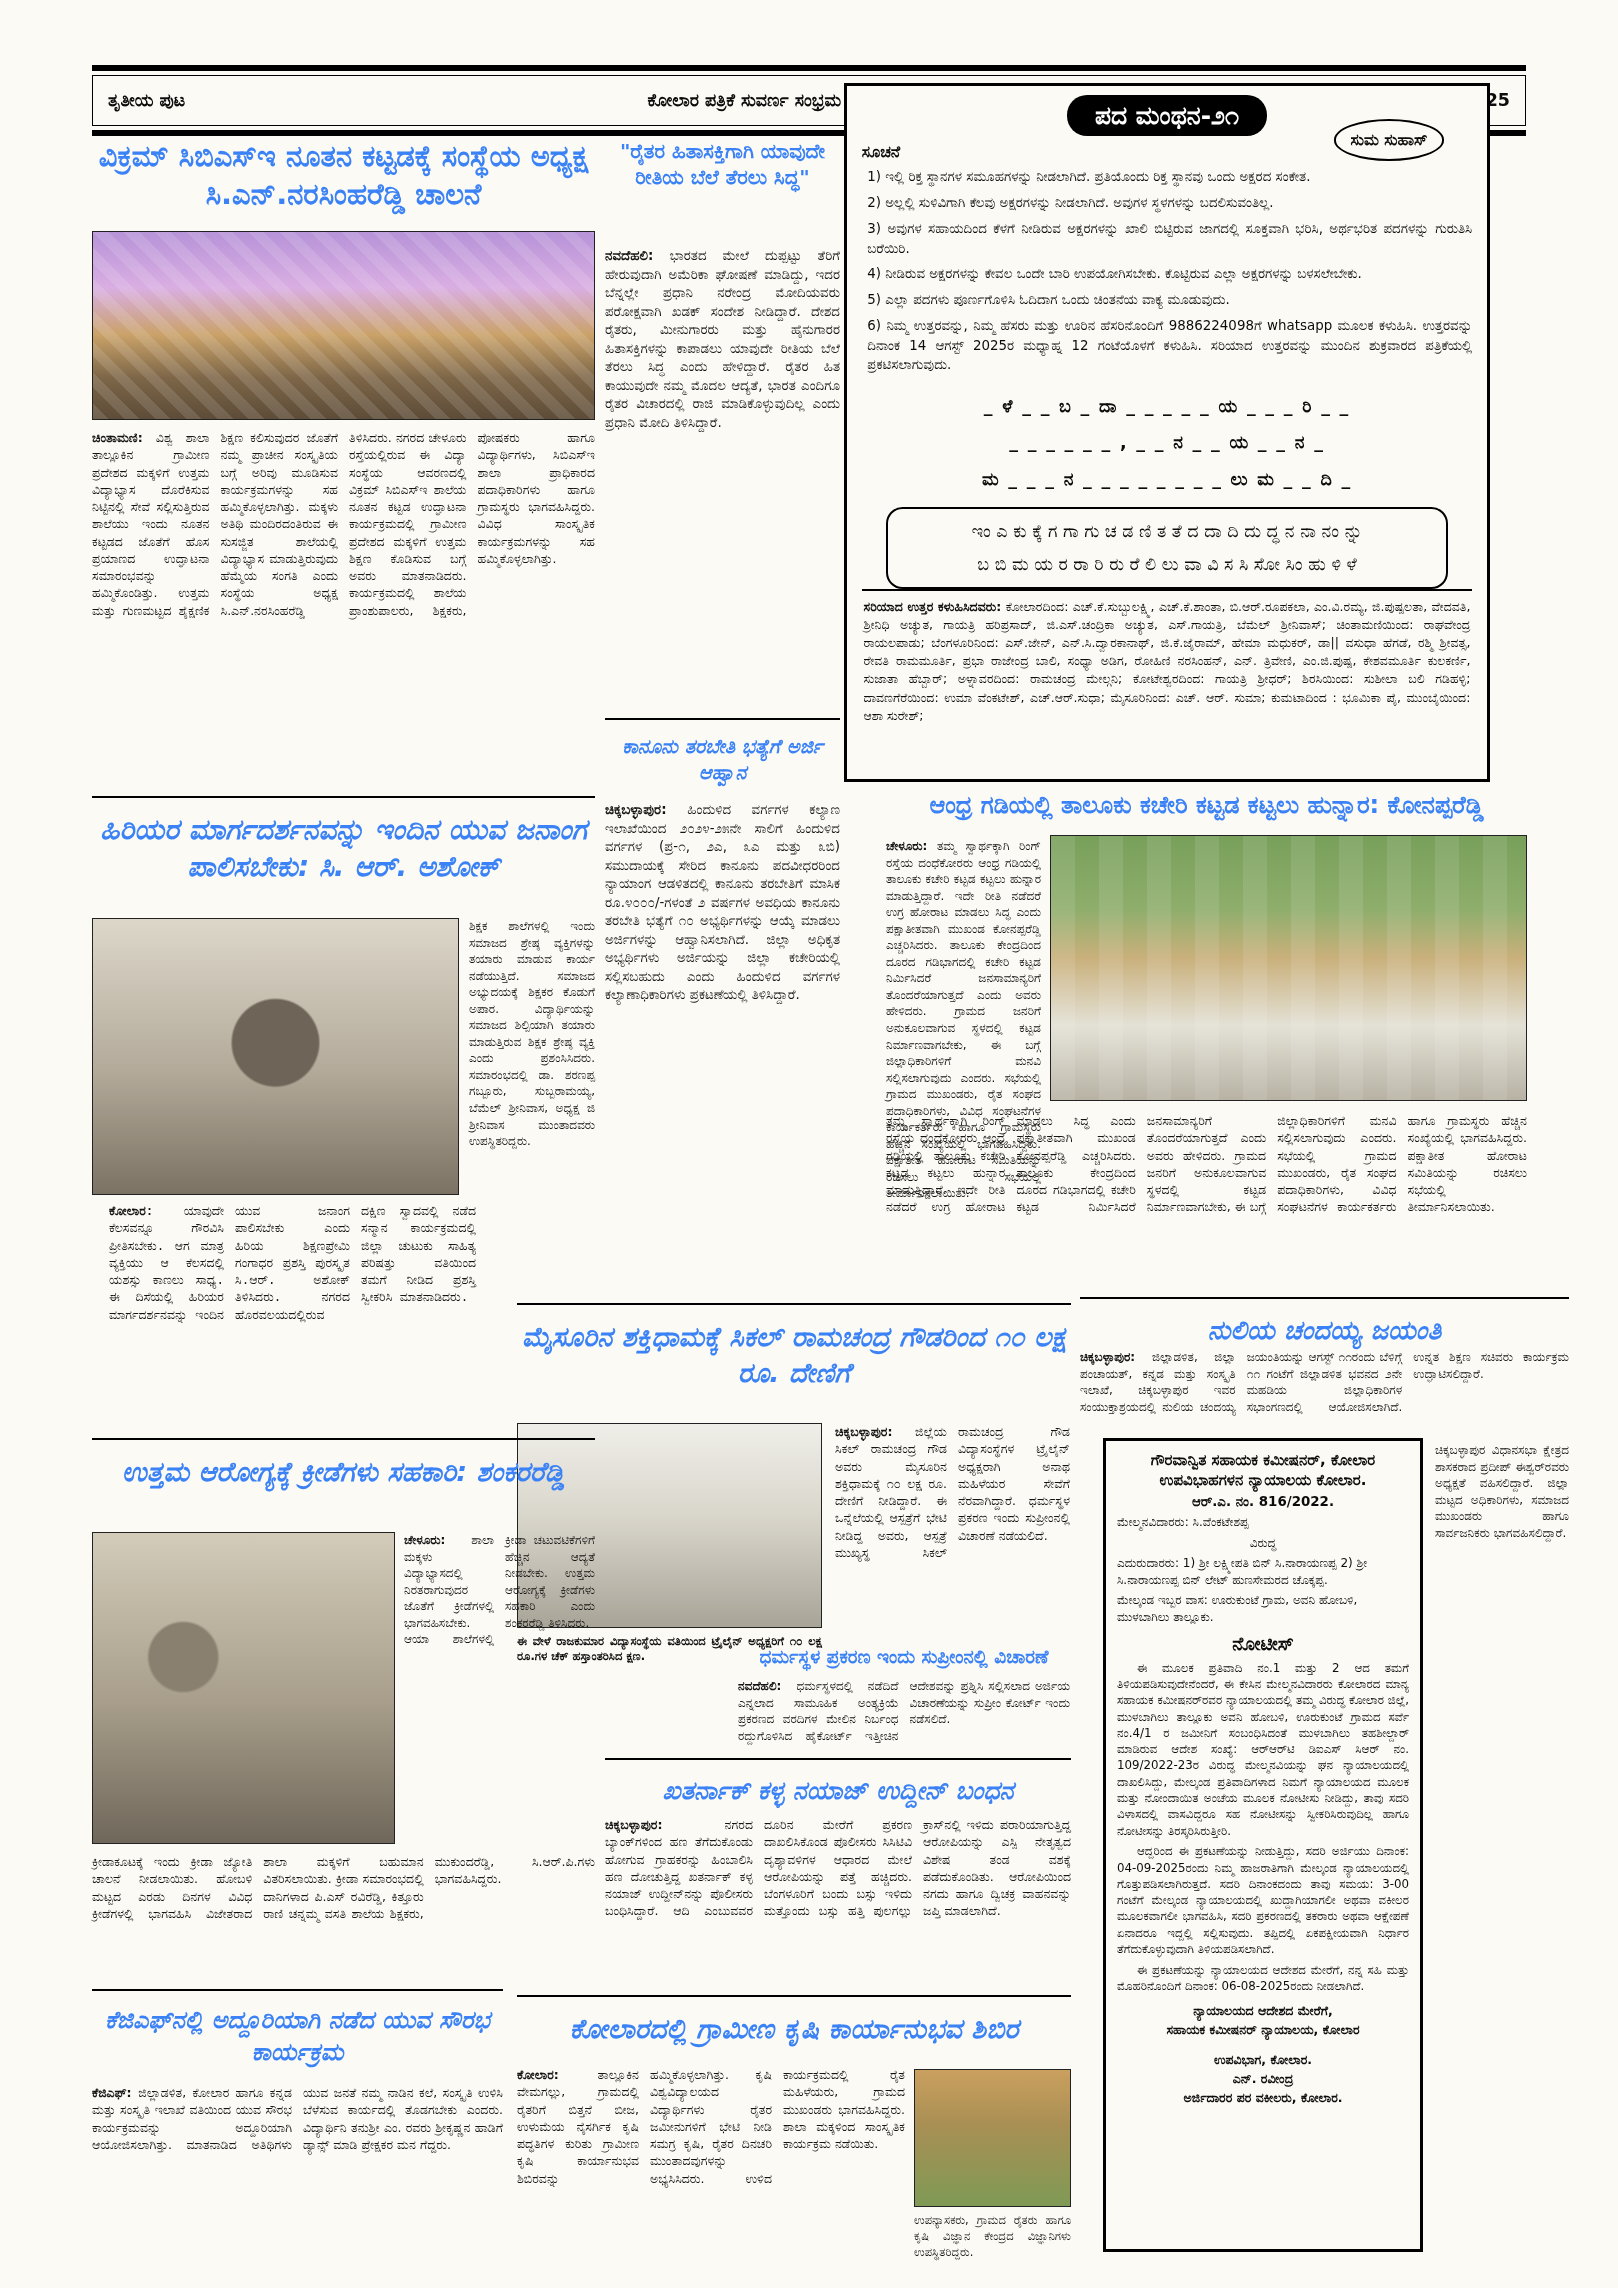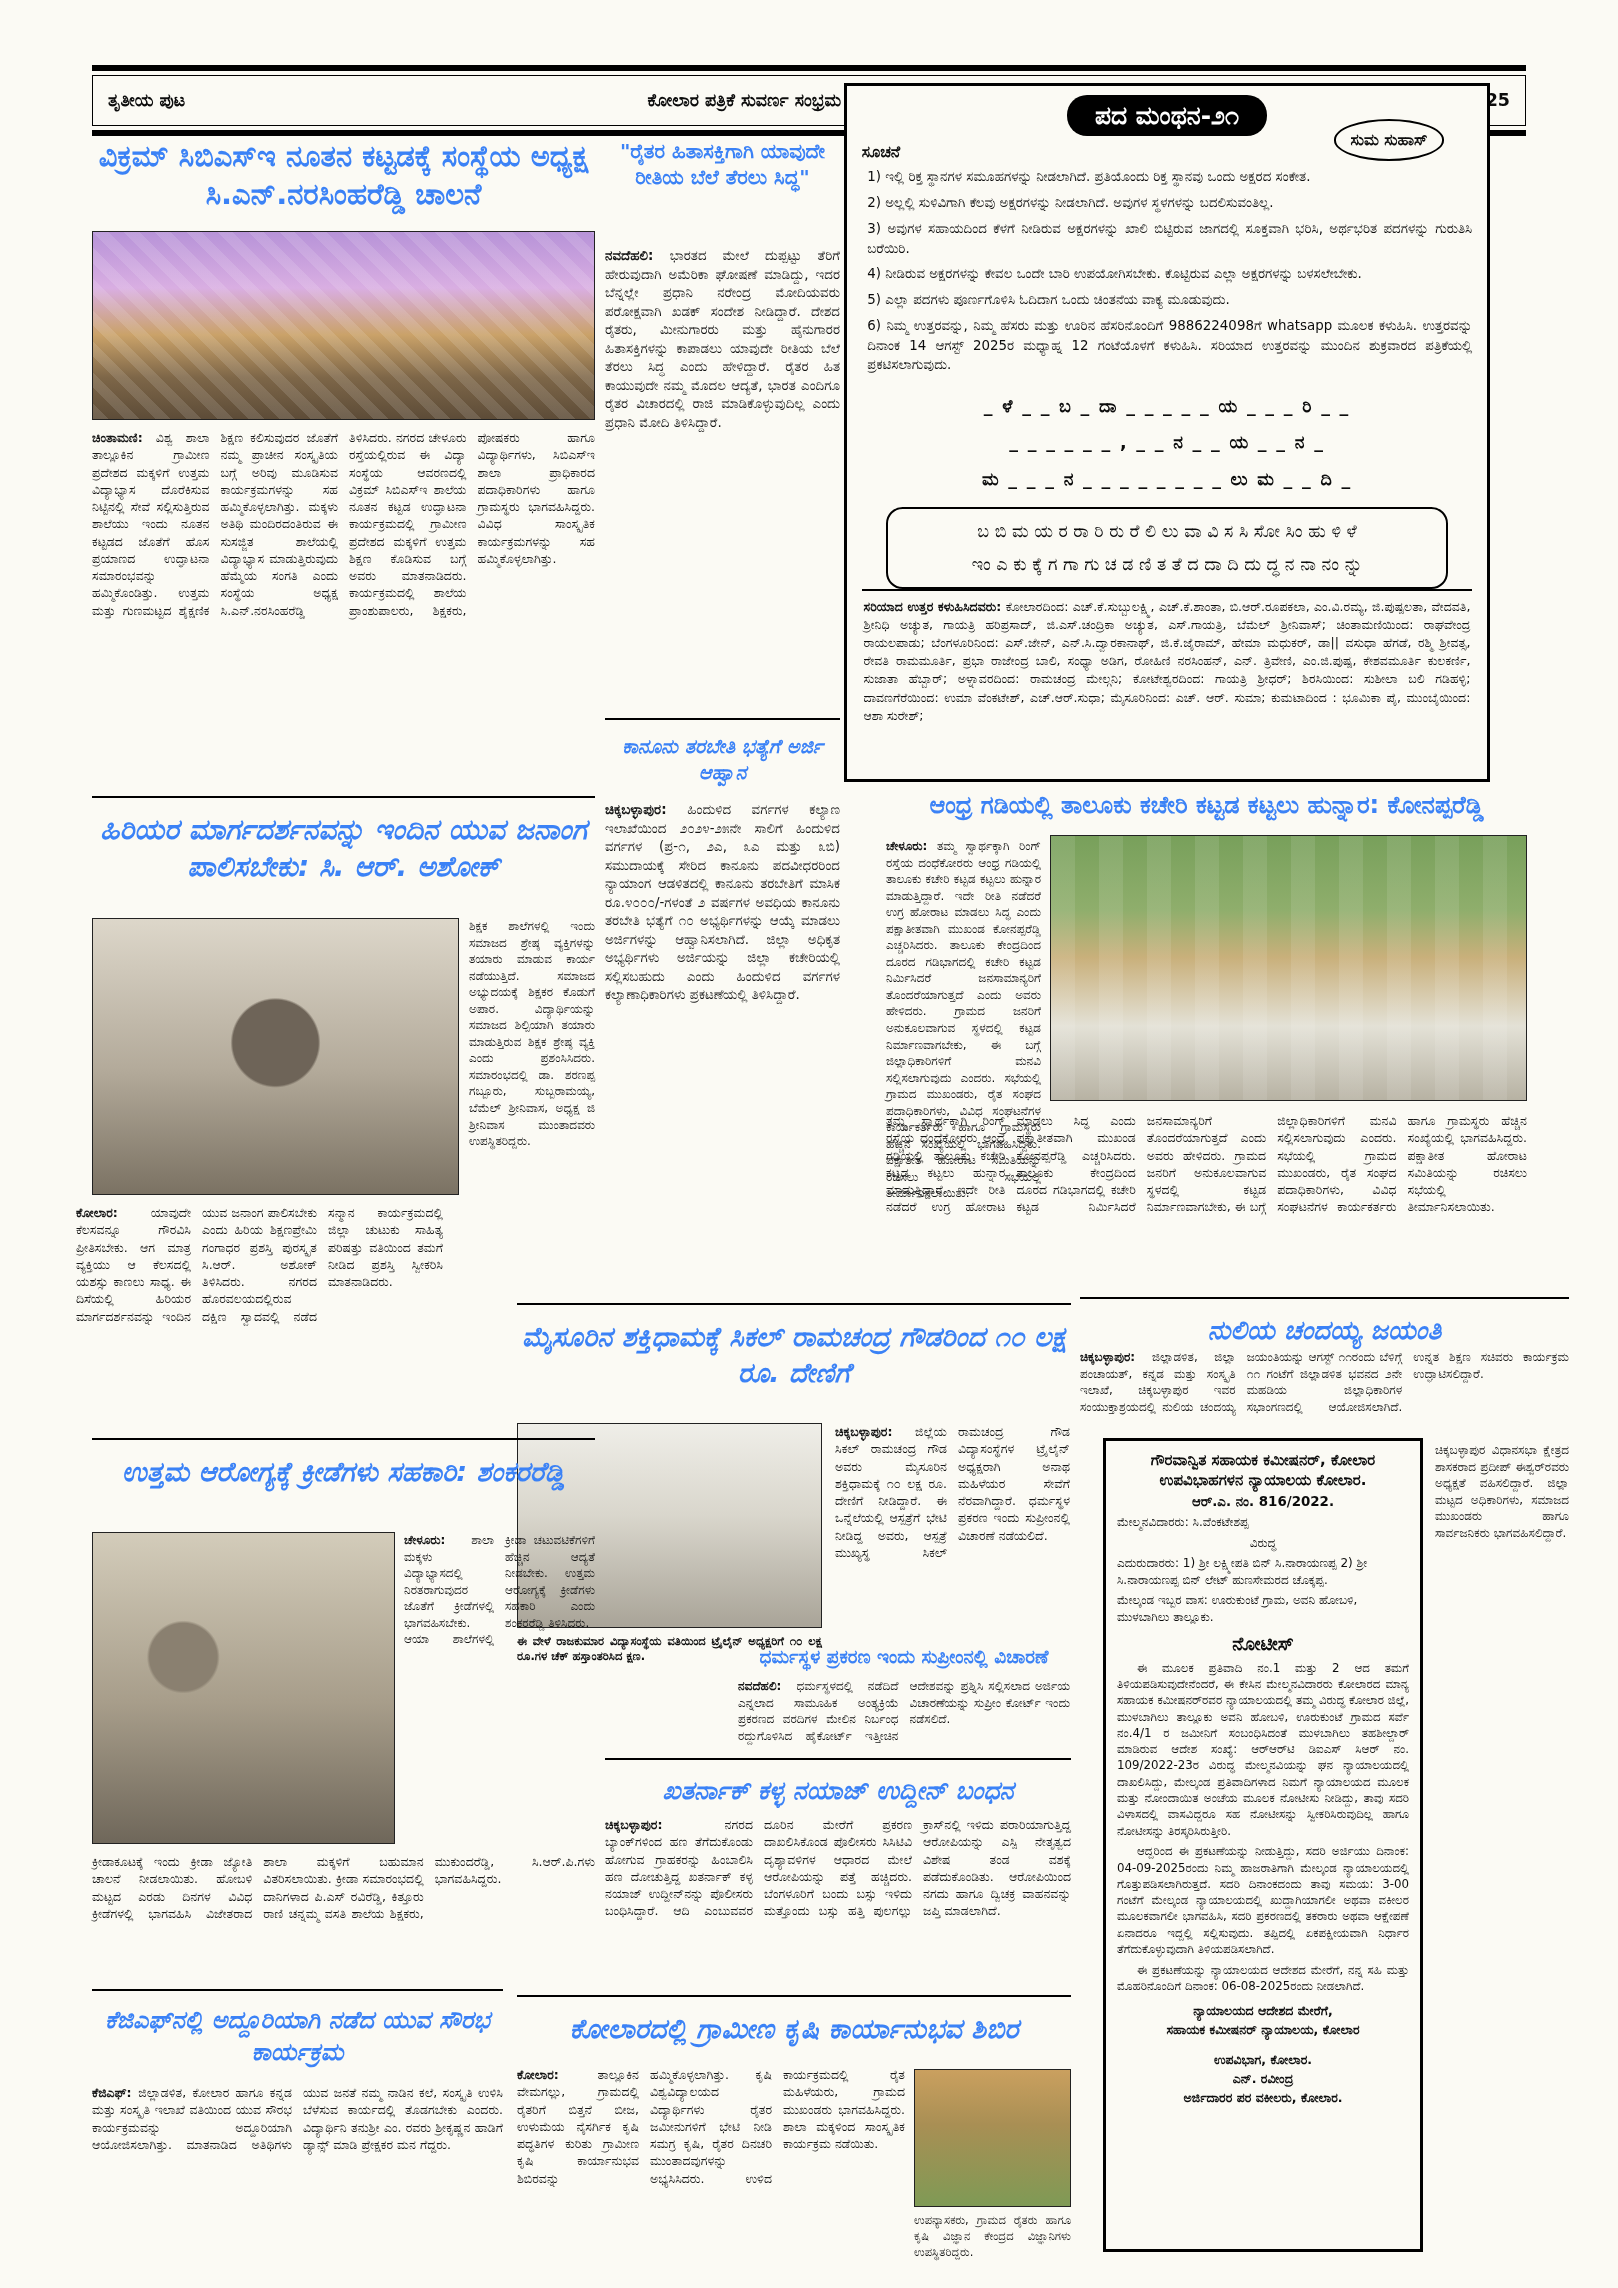--- a/index.html
+++ b/index.html
@@ -131,22 +131,22 @@
         <div class="instr">4)  ನೀಡಿರುವ ಅಕ್ಷರಗಳನ್ನು ಕೇವಲ ಒಂದೇ ಬಾರಿ ಉಪಯೋಗಿಸಬೇಕು. ಕೊಟ್ಟಿರುವ ಎಲ್ಲಾ ಅಕ್ಷರಗಳನ್ನು ಬಳಸಲೇಬೇಕು.</div>
         <div class="instr">5)  ಎಲ್ಲಾ ಪದಗಳು ಪೂರ್ಣಗೊಳಿಸಿ ಓದಿದಾಗ ಒಂದು ಚಿಂತನೆಯ ವಾಕ್ಯ ಮೂಡುವುದು.</div>
         <div class="instr">6)  ನಿಮ್ಮ ಉತ್ತರವನ್ನು, ನಿಮ್ಮ ಹೆಸರು ಮತ್ತು ಊರಿನ ಹೆಸರಿನೊಂದಿಗೆ 9886224098ಗೆ whatsapp ಮೂಲಕ ಕಳುಹಿಸಿ. ಉತ್ತರವನ್ನು ದಿನಾಂಕ 14 ಆಗಸ್ಟ್ 2025ರ ಮಧ್ಯಾಹ್ನ 12 ಗಂಟೆಯೊಳಗೆ ಕಳುಹಿಸಿ. ಸರಿಯಾದ ಉತ್ತರವನ್ನು ಮುಂದಿನ ಶುಕ್ರವಾರದ ಪತ್ರಿಕೆಯಲ್ಲಿ ಪ್ರಕಟಿಸಲಾಗುವುದು.</div>
       </div>
     <div class="blanks">
         <div>_ ಳೆ      _ _ ಬ _ ದಾ _      _ _ _ _ ಯ _      _ _ ರಿ _ _</div>
         <div>_ _ _ _ _ _ ,      _ _ ನ      _ _ ಯ      _ _ ನ _</div>
         <div>ಮ _ _ _      ನ _ _ _ _      _ _ _ _ ಲು      ಮ _ _ ದಿ _</div>
       </div>
     <div class="letters-box">
+        <div>ಇಂ ಎ ಕು ಕ್ಕೆ ಗ ಗಾ ಗು ಚ ಡ ಣಿ ತ ತೆ ದ ದಾ ದಿ ದು ದ್ಧ ನ ನಾ ನಂ ನ್ನು</div>
         <div>ಬ ಬಿ ಮ ಯ ರ ರಾ ರಿ ರು ರೆ ಲಿ ಲು ವಾ ವಿ ಸ ಸಿ ಸೋ ಸಿಂ ಹು ಳಿ ಳೆ</div>
-        <div>ಇಂ ಎ ಕು ಕ್ಕೆ ಗ ಗಾ ಗು ಚ ಡ ಣಿ ತ ತೆ ದ ದಾ ದಿ ದು ದ್ಧ ನ ನಾ ನಂ ನ್ನು</div>
       </div>
     <div class="winners-sec">
       <span class="lead-bold">ಸರಿಯಾದ ಉತ್ತರ ಕಳುಹಿಸಿದವರು:</span>
       <span>ಕೋಲಾರದಿಂದ: ಎಚ್.ಕೆ.ಸುಬ್ಬುಲಕ್ಷ್ಮಿ, ಎಚ್.ಕೆ.ಶಾಂತಾ, ಬಿ.ಆರ್.ರೂಪಕಲಾ, ಎಂ.ವಿ.ರಮ್ಯ, ಜಿ.ಪುಷ್ಪಲತಾ, ವೇದವತಿ, ಶ್ರೀನಿಧಿ ಅಚ್ಯುತ, ಗಾಯತ್ರಿ ಹರಿಪ್ರಸಾದ್, ಜಿ.ಎಸ್.ಚಂದ್ರಿಕಾ ಅಚ್ಯುತ, ಎಸ್.ಗಾಯತ್ರಿ, ಬೆಮೆಲ್ ಶ್ರೀನಿವಾಸ್; ಚಿಂತಾಮಣಿಯಿಂದ: ರಾಘವೇಂದ್ರ ರಾಯಲಪಾಡು; ಬೆಂಗಳೂರಿನಿಂದ: ಎಸ್.ಜೇನ್, ಎನ್.ಸಿ.ದ್ವಾರಕಾನಾಥ್, ಜಿ.ಕೆ.ಜೈರಾಮ್, ಹೇಮಾ ಮಧುಕರ್, ಡಾ|| ವಸುಧಾ ಹೆಗಡೆ, ರಶ್ಮಿ ಶ್ರೀವತ್ಸ, ರೇವತಿ ರಾಮಮೂರ್ತಿ, ಪ್ರಭಾ ರಾಜೇಂದ್ರ ಬಾಲಿ, ಸಂಧ್ಯಾ ಅಡಿಗ, ರೋಹಿಣಿ ನರಸಿಂಹನ್, ಎನ್. ತ್ರಿವೇಣಿ, ಎಂ.ಜಿ.ಪುಷ್ಪ, ಕೇಶವಮೂರ್ತಿ ಕುಲಕರ್ಣಿ, ಸುಜಾತಾ ಹೆಬ್ಬಾರ್; ಅಳ್ನಾವರದಿಂದ: ರಾಮಚಂದ್ರ ಮೇಲ್ಗನಿ; ಕೋಟೇಶ್ವರದಿಂದ: ಗಾಯತ್ರಿ ಶ್ರೀಧರ್; ಶಿರಸಿಯಿಂದ: ಸುಶೀಲಾ ಬಲಿ ಗಡಿಹಳ್ಳಿ; ದಾವಣಗೆರೆಯಿಂದ: ಉಮಾ ವೆಂಕಟೇಶ್, ಎಚ್.ಆರ್.ಸುಧಾ; ಮೈಸೂರಿನಿಂದ: ಎಚ್. ಆರ್. ಸುಮಾ; ಕುಮಟಾದಿಂದ : ಭೂಮಿಕಾ ಪೈ, ಮುಂಬೈಯಿಂದ: ಆಶಾ ಸುರೇಶ್;</span>
     </div>
   </div>
 
   <div class="abs headline" style="left:886px; top:790px; width:641px; font-size:24px;">ಆಂಧ್ರ ಗಡಿಯಲ್ಲಿ ತಾಲೂಕು ಕಚೇರಿ ಕಟ್ಟಡ ಕಟ್ಟಲು ಹುನ್ನಾರ: ಕೋನಪ್ಪರೆಡ್ಡಿ</div>
   <div class="abs body-text" style="left:886px; top:838px; width:155px; height:266px; font-size:12px;">
     <span class="dateline">ಚೇಳೂರು: </span>
@@ -155,21 +155,21 @@
   <div class="abs photo ph-andhra" style="left:1050px; top:835px; width:477px; height:266px;"></div>
   <div class="abs body-text cols5" style="left:886px; top:1112px; width:641px; height:171px;">
     <span>ತಮ್ಮ ಸ್ವಾರ್ಥಕ್ಕಾಗಿ ರಿಂಗ್ ರಸ್ತೆಯ ದಂಧೆಕೋರರು ಆಂಧ್ರ ಗಡಿಯಲ್ಲಿ ತಾಲೂಕು ಕಚೇರಿ ಕಟ್ಟಡ ಕಟ್ಟಲು ಹುನ್ನಾರ ಮಾಡುತ್ತಿದ್ದಾರೆ. ಇದೇ ರೀತಿ ನಡೆದರೆ ಉಗ್ರ ಹೋರಾಟ ಮಾಡಲು ಸಿದ್ಧ ಎಂದು ಪಕ್ಷಾತೀತವಾಗಿ ಮುಖಂಡ ಕೋನಪ್ಪರೆಡ್ಡಿ ಎಚ್ಚರಿಸಿದರು. ತಾಲೂಕು ಕೇಂದ್ರದಿಂದ ದೂರದ ಗಡಿಭಾಗದಲ್ಲಿ ಕಚೇರಿ ಕಟ್ಟಡ ನಿರ್ಮಿಸಿದರೆ ಜನಸಾಮಾನ್ಯರಿಗೆ ತೊಂದರೆಯಾಗುತ್ತದೆ ಎಂದು ಅವರು ಹೇಳಿದರು. ಗ್ರಾಮದ ಜನರಿಗೆ ಅನುಕೂಲವಾಗುವ ಸ್ಥಳದಲ್ಲಿ ಕಟ್ಟಡ ನಿರ್ಮಾಣವಾಗಬೇಕು, ಈ ಬಗ್ಗೆ ಜಿಲ್ಲಾಧಿಕಾರಿಗಳಿಗೆ ಮನವಿ ಸಲ್ಲಿಸಲಾಗುವುದು ಎಂದರು. ಸಭೆಯಲ್ಲಿ ಗ್ರಾಮದ ಮುಖಂಡರು, ರೈತ ಸಂಘದ ಪದಾಧಿಕಾರಿಗಳು, ವಿವಿಧ ಸಂಘಟನೆಗಳ ಕಾರ್ಯಕರ್ತರು ಹಾಗೂ ಗ್ರಾಮಸ್ಥರು ಹೆಚ್ಚಿನ ಸಂಖ್ಯೆಯಲ್ಲಿ ಭಾಗವಹಿಸಿದ್ದರು. ಪಕ್ಷಾತೀತ ಹೋರಾಟ ಸಮಿತಿಯನ್ನು ರಚಿಸಲು ಸಭೆಯಲ್ಲಿ ತೀರ್ಮಾನಿಸಲಾಯಿತು.</span>
   </div>
 
   <div class="abs headline rule-top" style="left:92px; top:796px; width:503px; font-size:28px;">ಹಿರಿಯರ ಮಾರ್ಗದರ್ಶನವನ್ನು ಇಂದಿನ ಯುವ ಜನಾಂಗ ಪಾಲಿಸಬೇಕು: ಸಿ. ಆರ್. ಅಶೋಕ್</div>
   <div class="abs photo ph-hiriyara" style="left:92px; top:918px; width:367px; height:277px;"></div>
   <div class="abs body-text" style="left:469px; top:918px; width:126px; height:509px; font-size:12px;">
     <span>ಶಿಕ್ಷಕ ಶಾಲೆಗಳಲ್ಲಿ ಇಂದು ಸಮಾಜದ ಶ್ರೇಷ್ಠ ವ್ಯಕ್ತಿಗಳನ್ನು ತಯಾರು ಮಾಡುವ ಕಾರ್ಯ ನಡೆಯುತ್ತಿದೆ. ಸಮಾಜದ ಅಭ್ಯುದಯಕ್ಕೆ ಶಿಕ್ಷಕರ ಕೊಡುಗೆ ಅಪಾರ. ವಿದ್ಯಾರ್ಥಿಯನ್ನು ಸಮಾಜದ ಶಿಲ್ಪಿಯಾಗಿ ತಯಾರು ಮಾಡುತ್ತಿರುವ ಶಿಕ್ಷಕ ಶ್ರೇಷ್ಠ ವ್ಯಕ್ತಿ ಎಂದು ಪ್ರಶಂಸಿಸಿದರು. ಸಮಾರಂಭದಲ್ಲಿ ಡಾ. ಶರಣಪ್ಪ ಗಬ್ಬೂರು, ಸುಬ್ಬರಾಮಯ್ಯ, ಬೆಮೆಲ್ ಶ್ರೀನಿವಾಸ, ಅಧ್ಯಕ್ಷ ಜಿ ಶ್ರೀನಿವಾಸ ಮುಂತಾದವರು ಉಪಸ್ಥಿತರಿದ್ದರು.</span>
   </div>
-  <div class="abs body-text cols3" style="left:76px; top:1204px; width:367px; height:223px;">
+  <div class="abs body-text cols3" style="left:109px; top:1204px; width:367px; height:223px;font-family:Liberation Mono, monospace;">
     <span class="dateline">ಕೋಲಾರ: </span>
     <span>ಯಾವುದೇ ಕೆಲಸವನ್ನೂ ಗೌರವಿಸಿ ಪ್ರೀತಿಸಬೇಕು. ಆಗ ಮಾತ್ರ ವ್ಯಕ್ತಿಯು ಆ ಕೆಲಸದಲ್ಲಿ ಯಶಸ್ಸು ಕಾಣಲು ಸಾಧ್ಯ. ಈ ದಿಸೆಯಲ್ಲಿ ಹಿರಿಯರ ಮಾರ್ಗದರ್ಶನವನ್ನು ಇಂದಿನ ಯುವ ಜನಾಂಗ ಪಾಲಿಸಬೇಕು ಎಂದು ಹಿರಿಯ ಶಿಕ್ಷಣಪ್ರೇಮಿ ಗಂಗಾಧರ ಪ್ರಶಸ್ತಿ ಪುರಸ್ಕೃತ ಸಿ.ಆರ್. ಅಶೋಕ್ ತಿಳಿಸಿದರು. ನಗರದ ಹೊರವಲಯದಲ್ಲಿರುವ ದಕ್ಷಿಣ ಸ್ವಾದವಲ್ಲಿ ನಡೆದ ಸನ್ಮಾನ ಕಾರ್ಯಕ್ರಮದಲ್ಲಿ ಜಿಲ್ಲಾ ಚುಟುಕು ಸಾಹಿತ್ಯ ಪರಿಷತ್ತು ವತಿಯಿಂದ ತಮಗೆ ನೀಡಿದ ಪ್ರಶಸ್ತಿ ಸ್ವೀಕರಿಸಿ ಮಾತನಾಡಿದರು.</span>
   </div>
 
   <div class="abs headline rule-top" style="left:517px; top:1303px; width:554px; font-size:27px;">ಮೈಸೂರಿನ ಶಕ್ತಿಧಾಮಕ್ಕೆ ಸಿಕಲ್ ರಾಮಚಂದ್ರ ಗೌಡರಿಂದ ೧೦ ಲಕ್ಷ ರೂ. ದೇಣಿಗೆ</div>
   <div class="abs photo ph-mysore" style="left:517px; top:1423px; width:305px; height:205px;"></div>
   <div class="abs caption" style="left:517px; top:1634px; width:305px;">ಈ ವೇಳೆ ರಾಜಕುಮಾರ ವಿದ್ಯಾಸಂಸ್ಥೆಯ ವತಿಯಿಂದ ಟ್ರೈಲೈನ್ ಅಧ್ಯಕ್ಷರಿಗೆ ೧೦ ಲಕ್ಷ ರೂ.ಗಳ ಚೆಕ್ ಹಸ್ತಾಂತರಿಸಿದ ಕ್ಷಣ.</div>
   <div class="abs body-text cols2" style="left:835px; top:1423px; width:235px; height:208px;">
     <span class="dateline">ಚಿಕ್ಕಬಳ್ಳಾಪುರ: </span>
     <span>ಜಿಲ್ಲೆಯ ಸಿಕಲ್ ರಾಮಚಂದ್ರ ಗೌಡ ಅವರು ಮೈಸೂರಿನ ಶಕ್ತಿಧಾಮಕ್ಕೆ ೧೦ ಲಕ್ಷ ರೂ. ದೇಣಿಗೆ ನೀಡಿದ್ದಾರೆ. ಈ ಒನ್ನೆಲೆಯಲ್ಲಿ ಆಸ್ಪತ್ರೆಗೆ ಭೇಟಿ ನೀಡಿದ್ದ ಅವರು, ಆಸ್ಪತ್ರೆ ಮುಖ್ಯಸ್ಥ ಸಿಕಲ್ ರಾಮಚಂದ್ರ ಗೌಡ ವಿದ್ಯಾಸಂಸ್ಥೆಗಳ ಟ್ರೈಲೈನ್ ಅಧ್ಯಕ್ಷರಾಗಿ ಅನಾಥ ಮಹಿಳೆಯರ ಸೇವೆಗೆ ನೆರವಾಗಿದ್ದಾರೆ. ಧರ್ಮಸ್ಥಳ ಪ್ರಕರಣ ಇಂದು ಸುಪ್ರೀಂನಲ್ಲಿ ವಿಚಾರಣೆ ನಡೆಯಲಿದೆ.</span>

